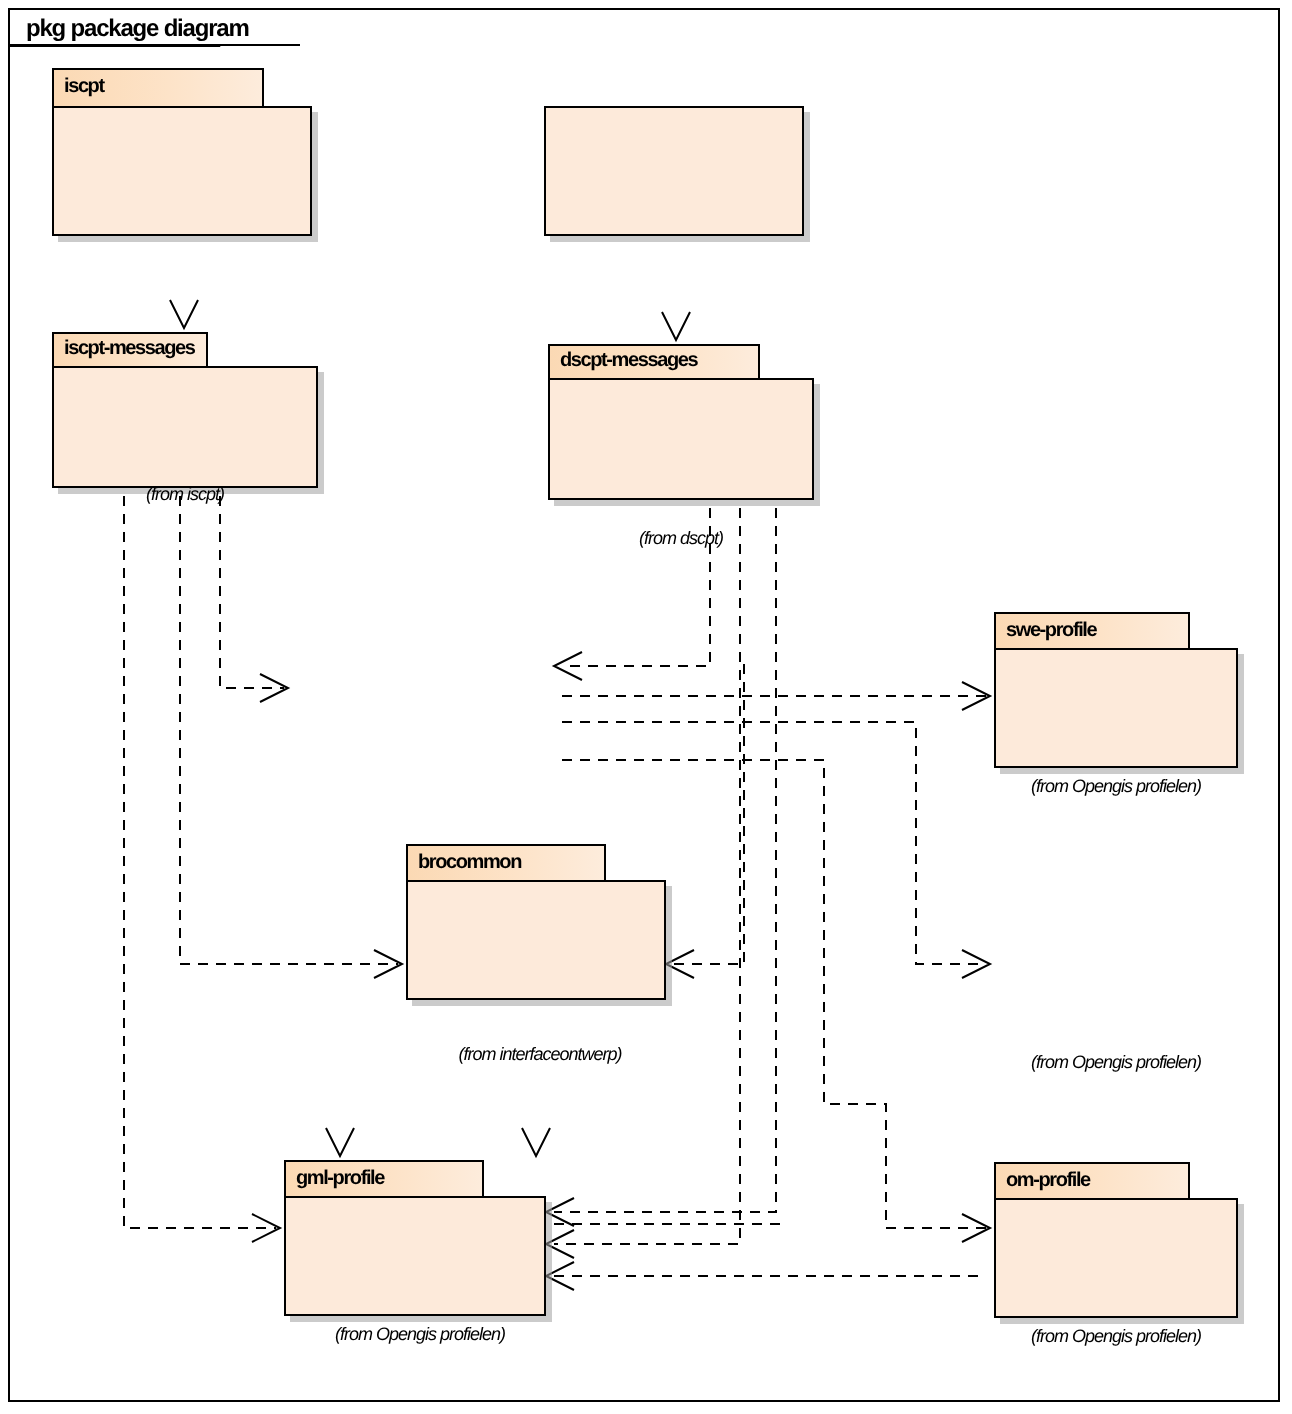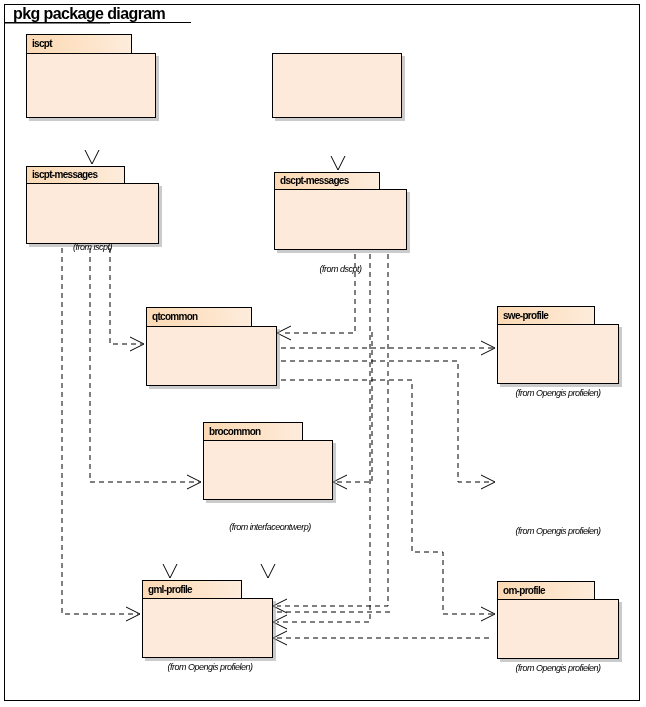--- a/index.html
+++ b/index.html
@@ -35,21 +35,21 @@
     border-left: 1px solid #000;
     border-top: 1px solid #000;
     border-bottom: 1px solid #000;
     background: #ffffff;
     padding: 0 26px 0 8px;
     display: flex;
     align-items: center;
     z-index: 5;
   }
   .frame-tab-label {
-    font-size: 16px;
+    font-size: 12px;
     font-weight: bold;
     color: #000000;
     letter-spacing: -0.6px;
     white-space: nowrap;
     line-height: 1;
   }
   
   .pkg {
     position: absolute;
   }
@@ -225,41 +225,35 @@
       <span class="pkg-tab-label">iscpt</span>
     </div>
     <div class="pkg-body" style="left:0; top:19px; width:130px; height:65px;"></div>
   </div>
 
   <div class="pkg" style="left:272px; top:34px; width:130px; height:84px;">
     <div class="pkg-body" style="left:0; top:19px; width:130px; height:65px;"></div>
   </div>
 
   <div class="pkg" style="left:26px; top:166px; width:133px; height:78px;">
-    <div class="pkg-tab" style="width:99px; height:18px;">
+    <div class="pkg-tab" style="width:78px; height:18px;">
       <span class="pkg-tab-label">iscpt-messages</span>
     </div>
     <div class="pkg-body" style="left:0; top:17px; width:133px; height:61px;"></div>
   </div>
   <div class="pkg-from" style="left:26px; top:243px; width:133px;">(from iscpt)</div>
 
   <div class="pkg" style="left:274px; top:172px; width:133px; height:78px;padding-left:15px;">
     <div class="pkg-tab" style="width:106px; height:18px;">
       <span class="pkg-tab-label">dscpt-messages</span>
     </div>
     <div class="pkg-body" style="left:0; top:17px; width:133px; height:61px;"></div>
   </div>
   <div class="pkg-from" style="left:274px; top:249px; width:133px;margin-top:16px;">(from dscpt)</div>
 
-  <div class="pkg" style="left:146px; top:307px; width:131px; height:79px;">
-    <div class="pkg-tab" style="width:106px; height:20px;">
-      <span class="pkg-tab-label">qtcommon</span>
-    </div>
-    <div class="pkg-body" style="left:0; top:19px; width:131px; height:60px;"></div>
-  </div>
 
   <div class="pkg" style="left:497px; top:306px; width:122px; height:78px;">
     <div class="pkg-tab" style="width:98px; height:19px;">
       <span class="pkg-tab-label">swe-profile</span>
     </div>
     <div class="pkg-body" style="left:0; top:18px; width:122px; height:60px;"></div>
   </div>
   <div class="pkg-from" style="left:490px; top:389px; width:136px;">(from Opengis profielen)</div>
 
   <div class="pkg" style="left:203px; top:422px; width:150px; height:78px;">

